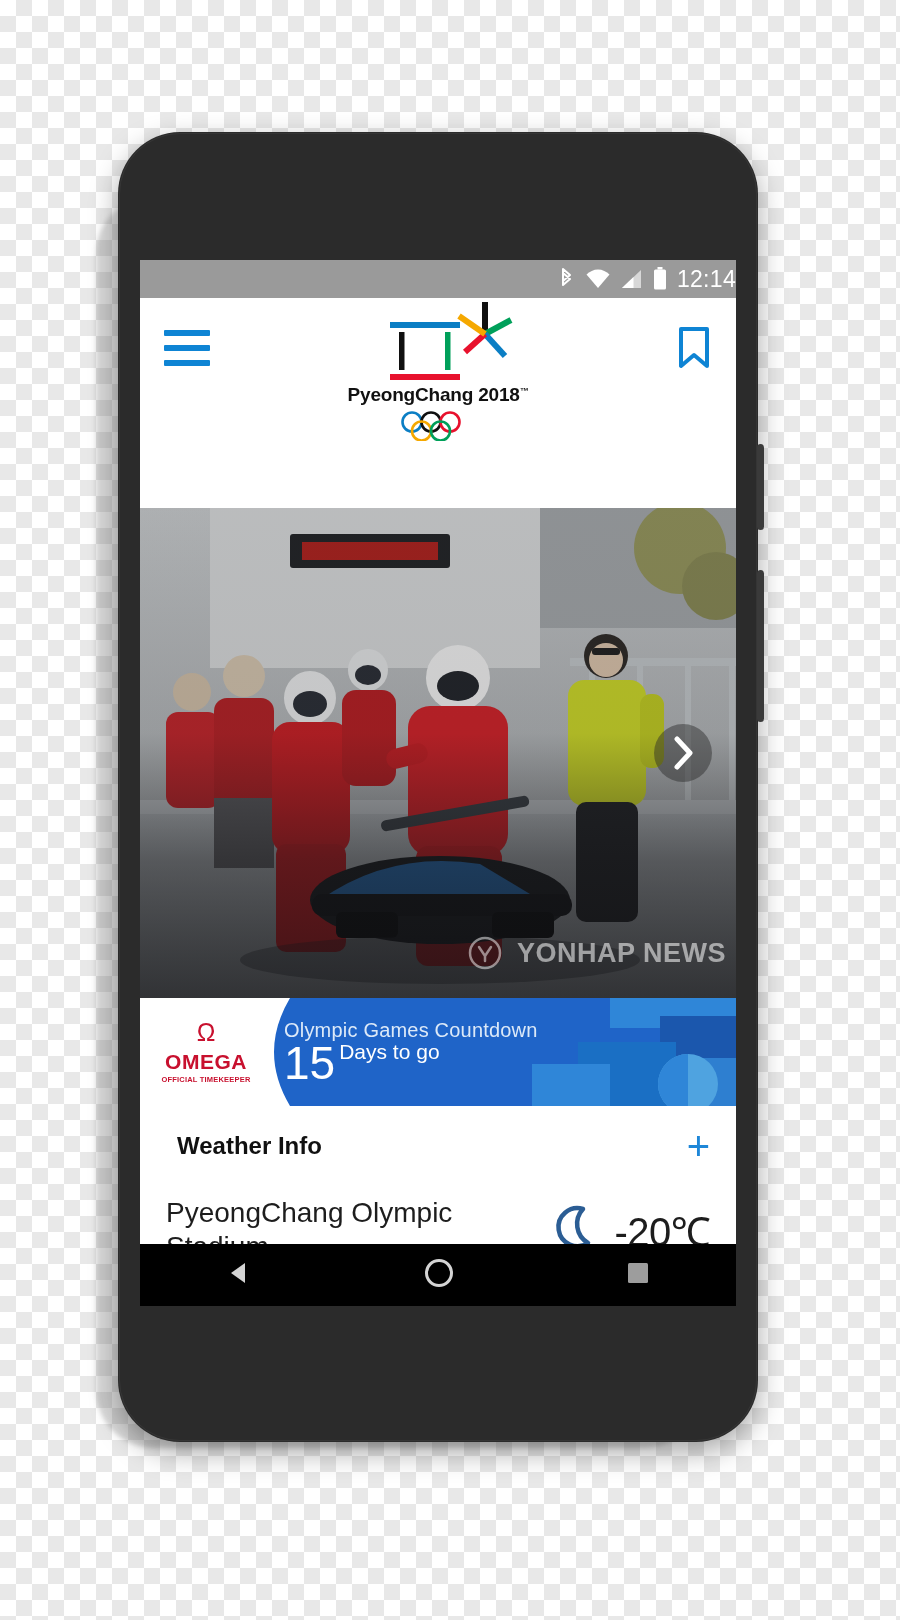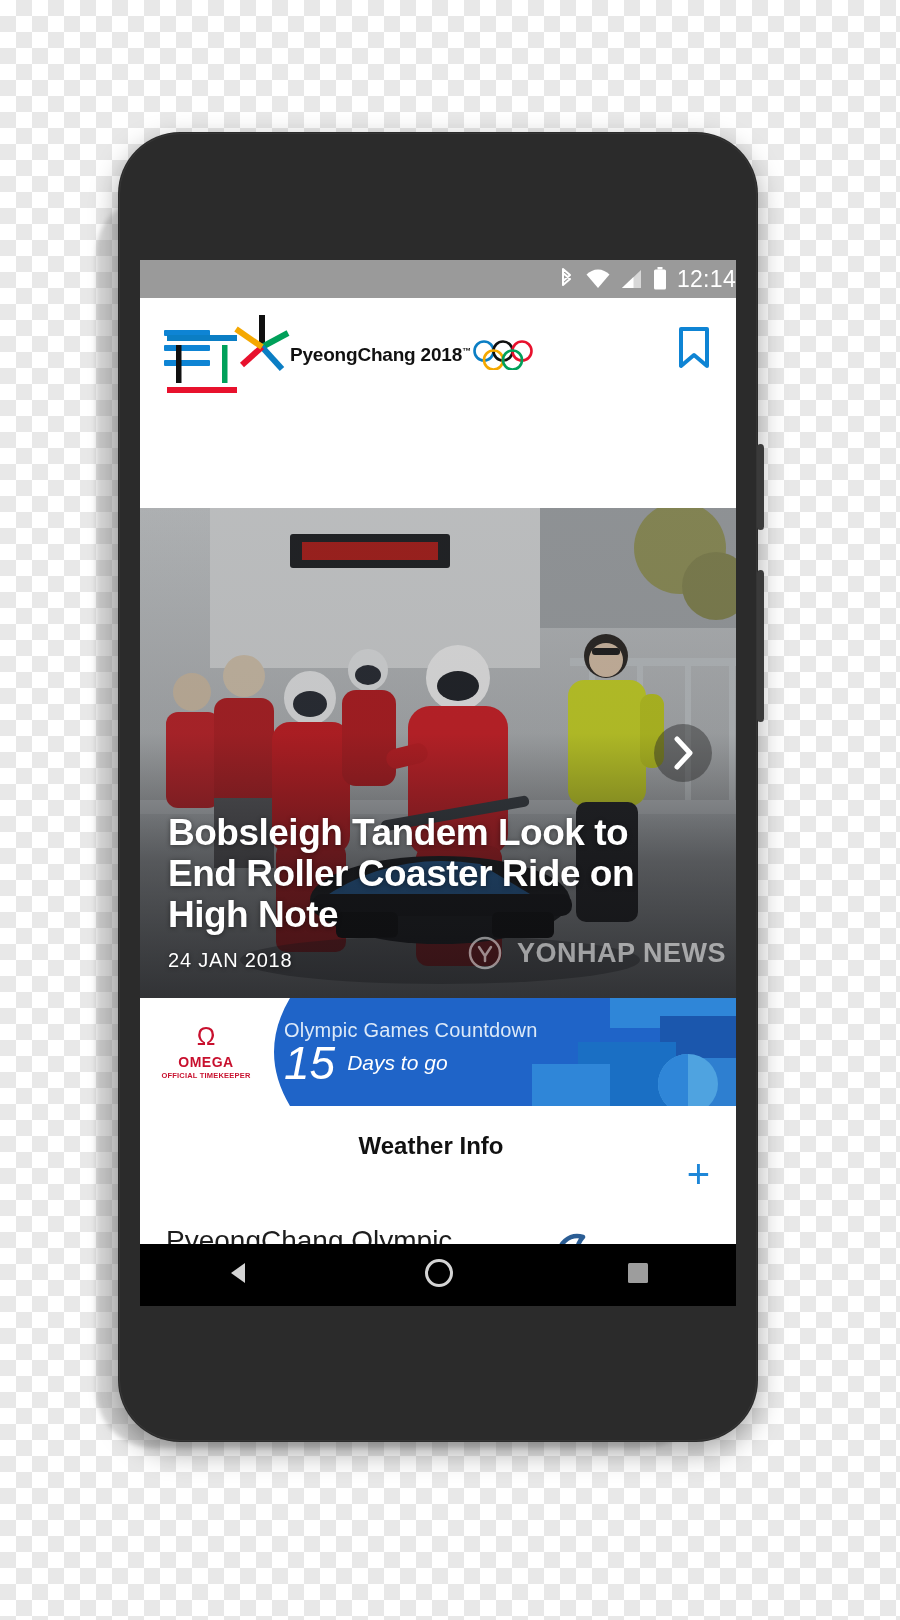--- a/index.html
+++ b/index.html
@@ -102,22 +102,22 @@
     padding:26px 24px 0 24px;
   }
   #hamburger{ width:46px; cursor:pointer; padding-top:6px; }
   #hamburger span{
     display:block; height:6px; border-radius:1px;
     background:#0e84d4; margin-bottom:9px;
   }
   #bookmark{ margin-left:auto; padding-top:2px; cursor:pointer; }
 
   #logo-wrap{
-    position:absolute; left:0; right:0; top:15px;
-    display:flex; align-items:center;
+    position:absolute; left:0; right:0; top:2px;
+    display:flex; flex-direction:column; align-items:center;
   }
   #logo-mark{ position:relative; width:150px; height:82px; }
   #logo-word{
     font-size:19px; font-weight:bold; color:#111;
     letter-spacing:-.2px; margin-top:2px;
     white-space:nowrap;
   }
   #logo-word sup{ font-size:9px; vertical-align:super; }
   #rings{ margin-top:5px; }
 
@@ -171,34 +171,33 @@
   }
   #cd-deco{ position:absolute; inset:0; }
   #omega-panel{
     position:relative; z-index:3;
     width:132px; height:100%;
     display:flex; flex-direction:column;
     align-items:center; justify-content:center;
     color:#c8102e;
   }
   #omega-sym{ font-size:25px; line-height:1; font-weight:normal; }
-  #omega-name{ font-size:14px; font-weight:bold; letter-spacing:.5px; line-height:1.05;margin-top:6px; }
+  #omega-name{ font-size:21px; font-weight:bold; letter-spacing:.5px; line-height:1.05;margin-top:6px; }
   #omega-sub{ font-size:7.5px; letter-spacing:.2px; font-weight:bold; margin-top:1px; }
   #cd-text{ position:relative; z-index:3; padding-left:12px; color:#ffffff; }
   #cd-label{ font-size:20px; color:#dce9f8; letter-spacing:.2px;text-align:right; }
-  #cd-row{ display:flex; align-items:center; gap:12px; margin-top:-2px;font-style:italic; }
+  #cd-row{ display:flex; align-items:flex-start; gap:4px; margin-top:-2px; }
   #cd-days{ font-size:46px; font-weight:300; line-height:1; }
   #cd-unit{ font-size:21px; color:#ffffff; }
 
   
   #weather{ background:#ffffff; }
   #weather-head{
     display:flex; align-items:center;
-    padding:26px 26px 20px 12px;
-    flex-direction:column;
+    padding:26px 26px 20px 37px;
   }
   #weather-title{ font-size:24px; font-weight:bold; color:#111; }
   #weather-plus{
     margin-left:auto; color:#1e87d8;
     font-size:40px; line-height:.7; font-weight:300; cursor:pointer;
   }
   #weather-row{
     display:flex; align-items:center;
     padding:16px 26px 0 26px;
   }
@@ -408,24 +407,20 @@
         </svg>
         <span>YONHAP NEWS</span>
       </div>
 
       <div id="hero-next">
         <svg width="22" height="34" viewBox="0 0 22 34">
           <path d="M5 3 L18 17 L5 31" fill="none" stroke="#fff" stroke-width="5" stroke-linecap="round" stroke-linejoin="round"></path>
         </svg>
       </div>
 
-      <div id="hero-text">
-        <div id="hero-title">Bobsleigh Tandem Look to End Roller Coaster Ride on High Note</div>
-        <div id="hero-date">24 JAN 2018</div>
-      </div>
     </div>
 
     <div id="countdown">
 
       <div id="cd-deco">
         <svg width="596" height="108" viewBox="0 0 596 108" preserveAspectRatio="none">
           <rect width="596" height="108" fill="#1f64c8"></rect>
 
           <path d="M0 0 L150 0 Q118 54 150 108 L0 108 Z" fill="#ffffff"></path>
 

